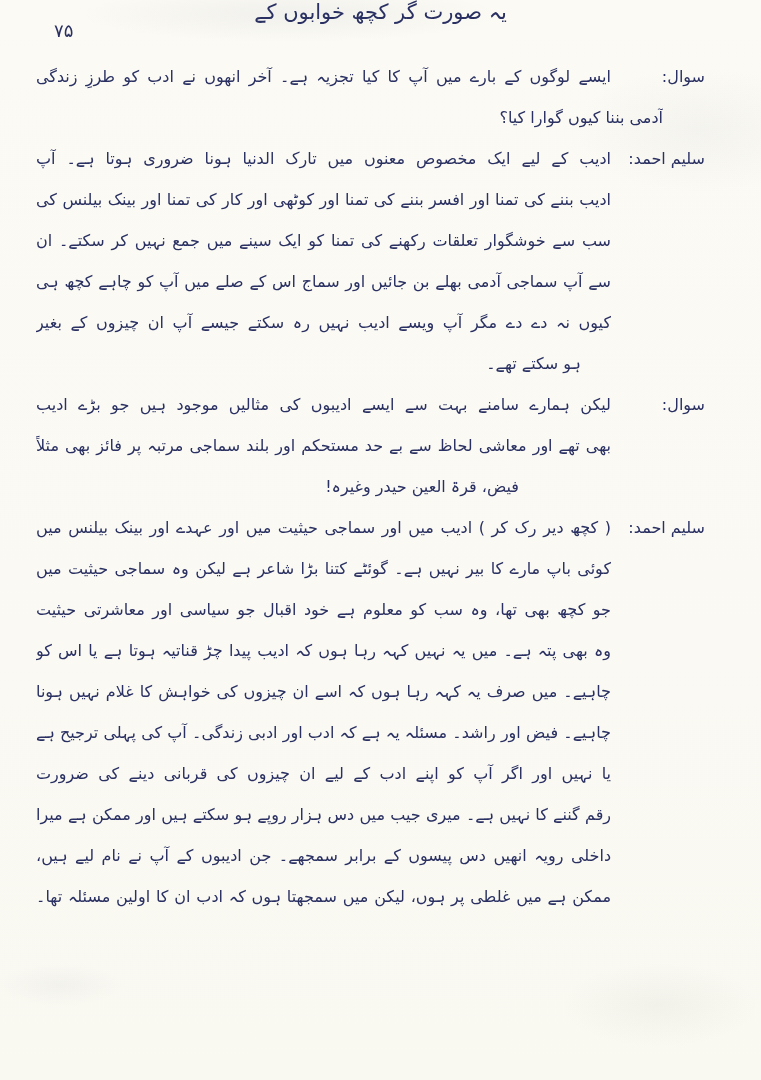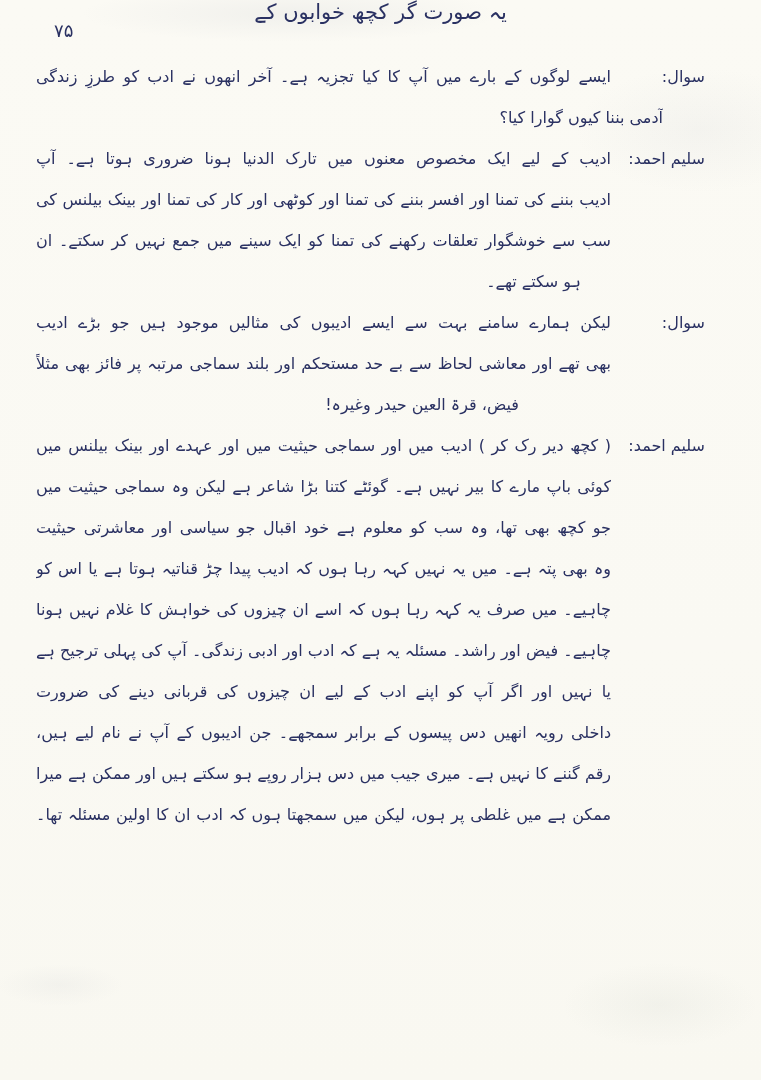--- a/index.html
+++ b/index.html
@@ -61,20 +61,22 @@
           <div class="line fill">ایسے لوگوں کے بارے میں آپ کا کیا تجزیہ ہے۔ آخر انھوں نے ادب کو طرزِ زندگی</div>
           <div class="line end" style="margin-right: -52px;">آدمی بننا کیوں گوارا کیا؟</div>
         </div>
       </div>
       <div class="block">
         <div class="label">سلیم احمد:</div>
         <div class="body">
           <div class="line fill">ادیب کے لیے ایک مخصوص معنوں میں تارک الدنیا ہونا ضروری ہوتا ہے۔ آپ</div>
           <div class="line fill">ادیب بننے کی تمنا اور افسر بننے کی تمنا اور کوٹھی اور کار کی تمنا اور بینک بیلنس کی تمنا اور</div>
           <div class="line fill">سب سے خوشگوار تعلقات رکھنے کی تمنا کو ایک سینے میں جمع نہیں کر سکتے۔ ان روپوں</div>
+          <div class="line fill">سے آپ سماجی آدمی بھلے بن جائیں اور سماج اس کے صلے میں آپ کو چاہے کچھ ہی</div>
+          <div class="line fill">کیوں نہ دے دے مگر آپ ویسے ادیب نہیں رہ سکتے جیسے آپ ان چیزوں کے بغیر</div>
           <div class="line end" style="padding-right: 30px;">ہو سکتے تھے۔</div>
         </div>
       </div>
       <div class="block">
         <div class="label">سوال:</div>
         <div class="body">
           <div class="line fill">لیکن ہمارے سامنے بہت سے ایسے ادیبوں کی مثالیں موجود ہیں جو بڑے ادیب</div>
           <div class="line fill">بھی تھے اور معاشی لحاظ سے بے حد مستحکم اور بلند سماجی مرتبہ پر فائز بھی مثلاً ن۔م۔ راشد،</div>
           <div class="line end" style="padding-right: 92px;">فیض، قرۃ العین حیدر وغیرہ!</div>
         </div>
@@ -82,19 +84,19 @@
       <div class="block">
         <div class="label">سلیم احمد:</div>
         <div class="body">
           <div class="line fill">( کچھ دیر رک کر ) ادیب میں اور سماجی حیثیت میں اور عہدے اور بینک بیلنس میں</div>
           <div class="line fill">کوئی باپ مارے کا بیر نہیں ہے۔ گوئٹے کتنا بڑا شاعر ہے لیکن وہ سماجی حیثیت میں</div>
           <div class="line fill">جو کچھ بھی تھا، وہ سب کو معلوم ہے خود اقبال جو سیاسی اور معاشرتی حیثیت رکھتے تھے</div>
           <div class="line fill">وہ بھی پتہ ہے۔ میں یہ نہیں کہہ رہا ہوں کہ ادیب پیدا چڑ قناتیہ ہوتا ہے یا اس کو ہونا</div>
           <div class="line fill">چاہیے۔ میں صرف یہ کہہ رہا ہوں کہ اسے ان چیزوں کی خواہش کا غلام نہیں ہونا</div>
           <div class="line fill">چاہیے۔ فیض اور راشد۔ مسئلہ یہ ہے کہ ادب اور ادبی زندگی۔ آپ کی پہلی ترجیح ہے</div>
           <div class="line fill">یا نہیں اور اگر آپ کو اپنے ادب کے لیے ان چیزوں کی قربانی دینے کی ضرورت</div>
+          <div class="line fill">رقم گننے کا نہیں ہے۔ میری جیب میں دس ہزار روپے ہو سکتے ہیں اور ممکن ہے میرا</div>
           <div class="line fill">داخلی رویہ انھیں دس پیسوں کے برابر سمجھے۔ جن ادیبوں کے آپ نے نام لیے ہیں،</div>
-          <div class="line fill">رقم گننے کا نہیں ہے۔ میری جیب میں دس ہزار روپے ہو سکتے ہیں اور ممکن ہے میرا</div>
           <div class="line fill">ممکن ہے میں غلطی پر ہوں، لیکن میں سمجھتا ہوں کہ ادب ان کا اولین مسئلہ تھا۔ اس</div>
         </div>
       </div>
     </div>
 </div>
 
 </body></html>

